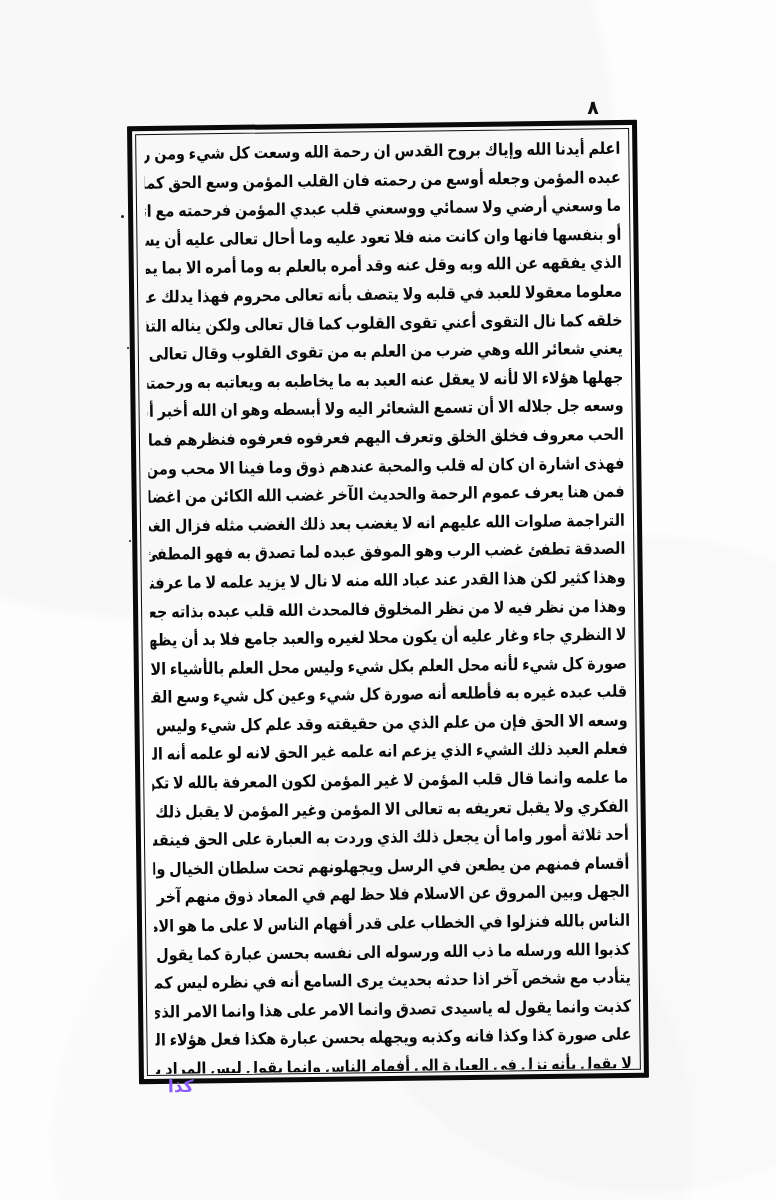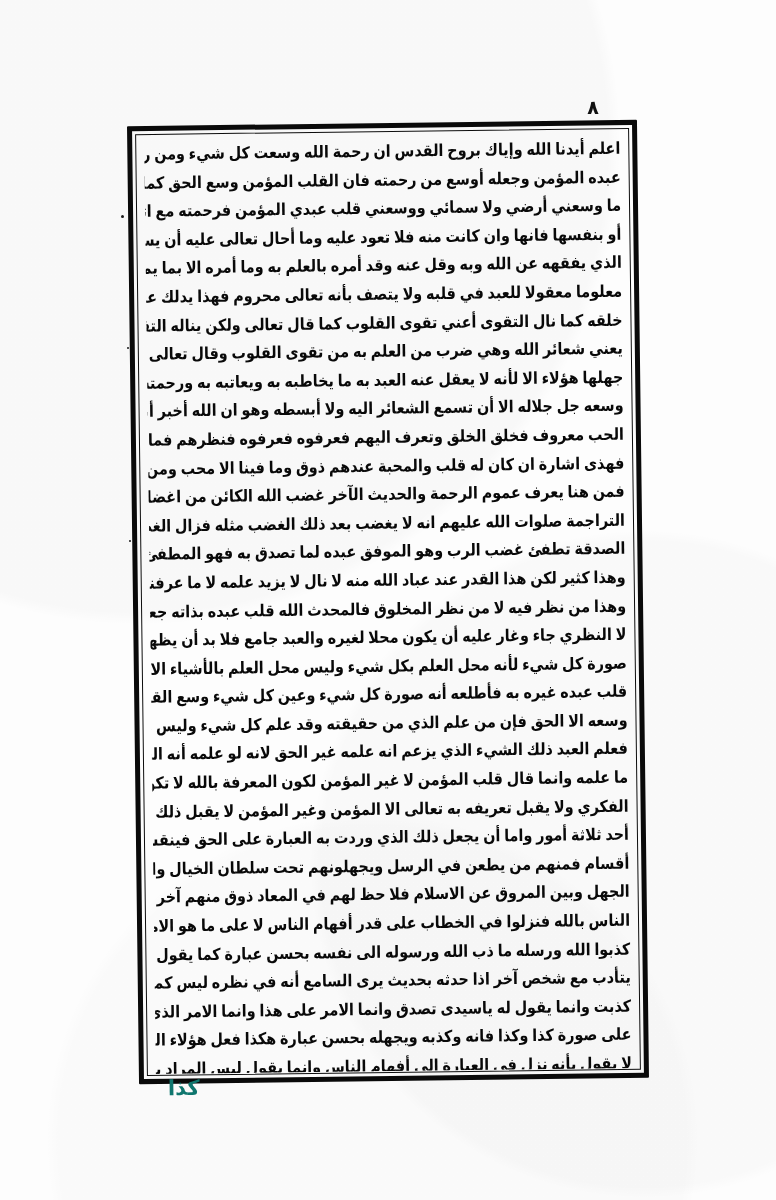--- a/index.html
+++ b/index.html
@@ -97,23 +97,23 @@
     transform-origin:center;
   }
   
   .tline::after{content:"";display:inline-block;width:100%;height:0;}
 
   
   #catchword{
     position:absolute;
     top:1076px; left:168px;
     font-family:"DejaVu Sans", sans-serif;
-    font-size:21px;
+    font-size:17px;
     font-weight:700;
-    color:#0f766e;
+    color:#8b5cf6;
     direction:rtl;
     transform:rotate(-0.7deg);
   }
 
   
   .speck{position:absolute;background:#1a1a1a;border-radius:50%;}
   #speck-1{top:215px;left:121px;width:3px;height:3px;}
   #speck-2{top:347px;left:127px;width:2px;height:2px;}
   #speck-3{top:540px;left:129px;width:2px;height:2px;}
 </style>

